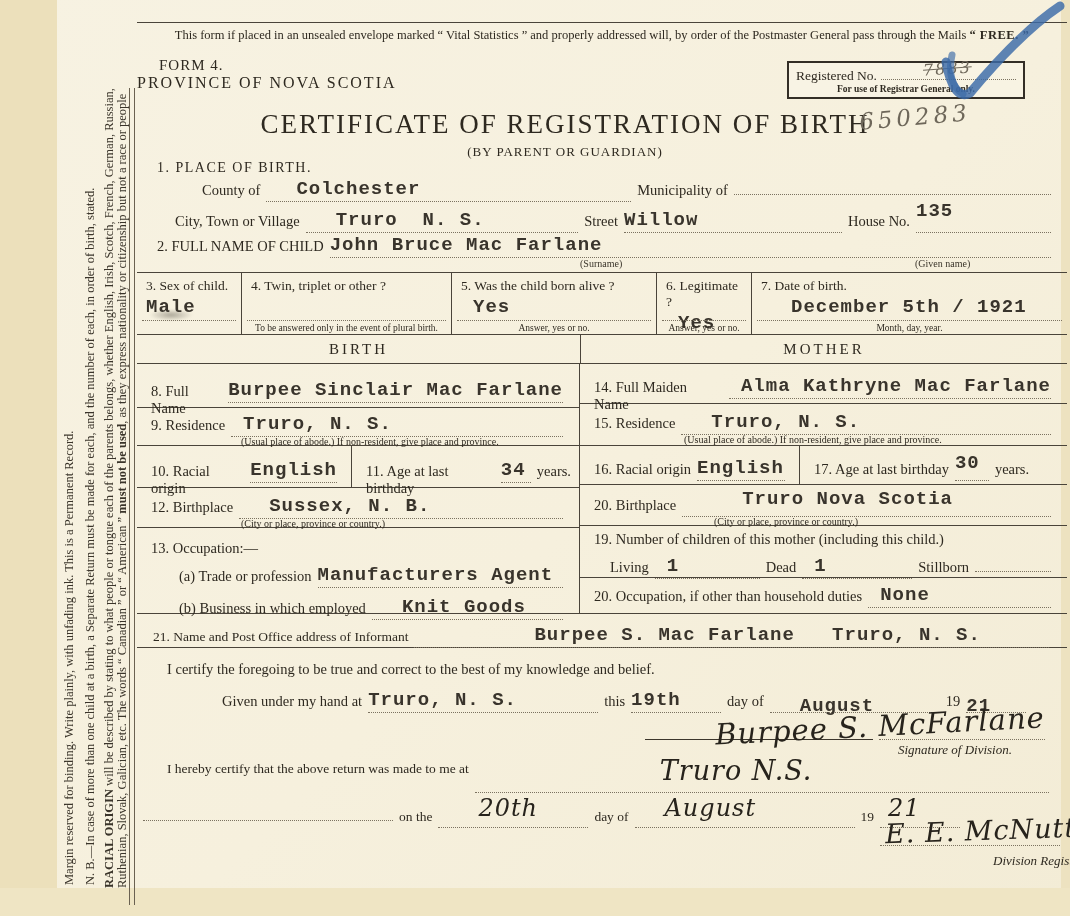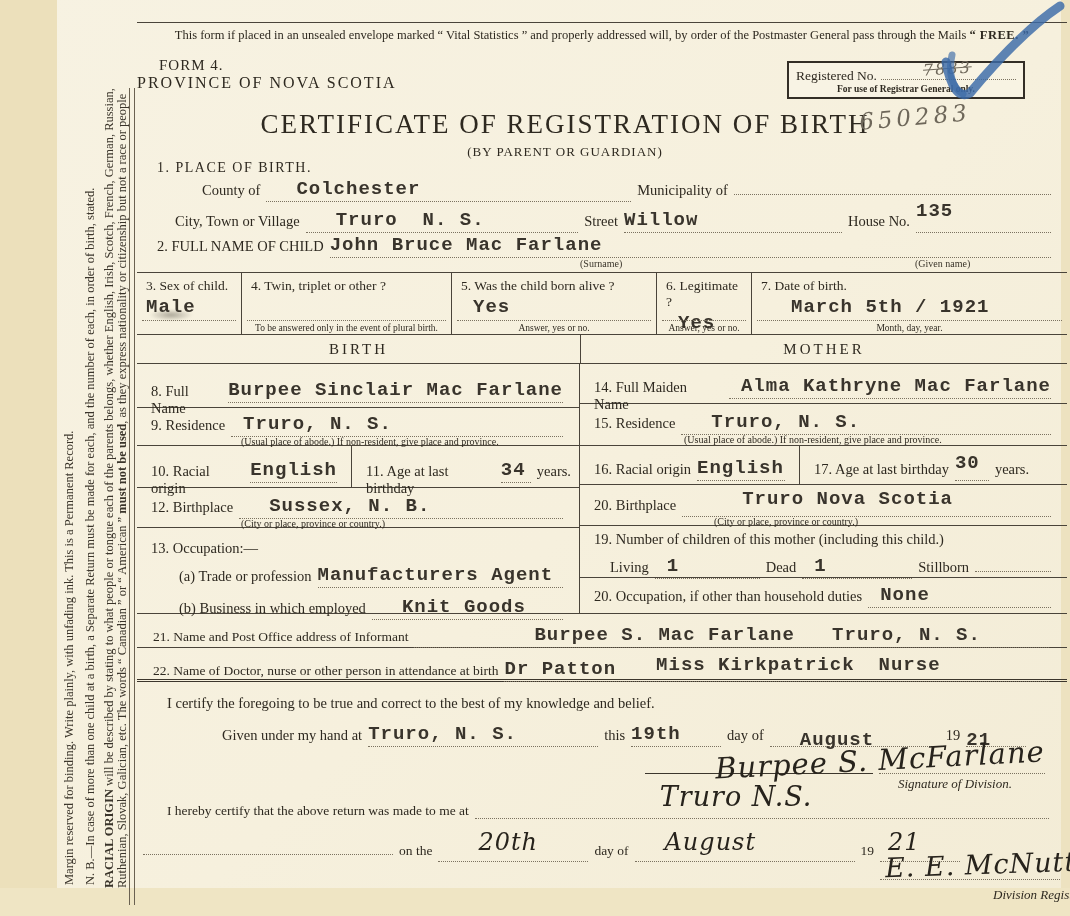--- a/index.html
+++ b/index.html
@@ -97,21 +97,21 @@
   .w180{flex:0 0 170px;} .w60{flex:0 0 60px;} .w250{flex:0 0 250px;} .w80{flex:0 0 80px;}
   .lowtyped{top:5px;}
 
   .hw{font-family:"DejaVu Serif",serif;font-style:italic;color:#27231c;letter-spacing:1px;}
   .sigrow{position:relative;height:46px;}
   .sig-solid{position:absolute;left:478px;top:26px;width:228px;border-bottom:1.5px solid #3c362c;}
   .sig-dots{position:absolute;left:712px;right:12px;top:26px;border-bottom:1px dotted #7b7260;}
   .sig-script{position:absolute;left:548px;top:-4px;font-size:29px;transform:rotate(-3deg);white-space:nowrap;}
   .signote{position:absolute;right:45px;top:29px;font-size:13px;font-style:italic;}
 
-  .hereby{display:flex;align-items:flex-end;margin-top:2px;padding:0 12px 0 30px;font-size:13.5px;height:24px;}
+  .hereby{display:flex;align-items:flex-start;margin-top:2px;padding:0 12px 0 30px;font-size:13.5px;height:24px;}
   .hereby .hw{position:relative;top:-6px;font-size:27px;margin-left:185px;white-space:nowrap;}
   .onthe{display:flex;align-items:baseline;margin-top:14px;padding:0 12px 0 0;font-size:13.5px;height:22px;}
   .onthe .hw{position:relative;top:-5px;font-size:24px;white-space:nowrap;}
   .hw-ml40{margin-left:40px;} .hw-ml30{margin-left:30px;} .hw-ml8{margin-left:8px;}
 
   .regsig{position:relative;height:66px;}
   .regsig-dots{position:absolute;left:743px;width:180px;top:24px;border-bottom:1px dotted #7b7260;}
   .regsig-script{position:absolute;left:748px;top:-6px;font-size:27px;transform:rotate(-2deg);white-space:nowrap;}
   .regnote2{position:absolute;left:856px;top:32px;font-size:13px;font-style:italic;white-space:nowrap;}
 
@@ -206,21 +206,21 @@
         <div class="vnote">Answer, yes or no.</div>
       </div>
       <div class="vcell" style="width:95px;">
         <div>6. Legitimate ?</div>
         <div class="vvalue typed pl12">Yes</div>
         <div class="vdots"></div>
         <div class="vnote">Answer, yes or no.</div>
       </div>
       <div class="vcell">
         <div>7. Date of birth.</div>
-        <div class="vvalue typed pl30">March 5th / 1921</div>
+        <div class="vvalue typed pl30">December 5th / 1921</div>
         <div class="vdots"></div>
         <div class="vnote">Month, day, year.</div>
       </div>
     </div>
 
     <div class="band">
       <div class="band-cell band-f">BIRTH</div>
       <div class="band-cell band-m">MOTHER</div>
     </div>
 
@@ -320,24 +320,20 @@
           </div>
         </div>
       </div>
     </div>
 
     <div class="row21">
       <span>21. Name and Post Office address of Informant</span>
       <span class="dotfill"><span class="typed pl120">Burpee S. Mac Farlane   Truro, N. S.</span></span>
     </div>
 
-    <div class="row22">
-      <span>22. Name of Doctor, nurse or other person in attendance at birth</span>
-      <span class="dotfill"><span class="typed">Dr Patton</span><span class="gap40"></span><span class="typed" style="top:-5px;">Miss Kirkpatrick</span><span class="gap40" style="width:24px;"></span><span class="typed" style="top:-5px;">Nurse</span></span>
-    </div>
 
     <div class="cert">
       <div class="certify-line">I certify the foregoing to be true and correct to the best of my knowledge and belief.</div>
 
       <div class="given">
         <span>Given under my hand at</span>
         <span class="dotfill w230"><span class="typed">Truro, N. S.</span></span>
         <span>this</span>
         <span class="dotfill w90"><span class="typed">19th</span></span>
         <span>day of</span>

